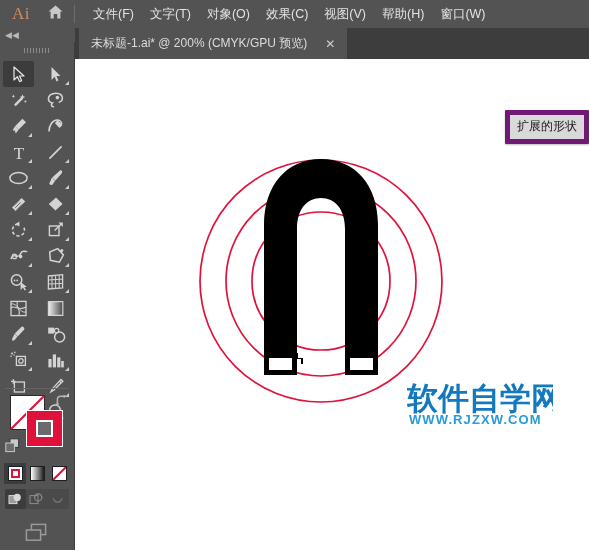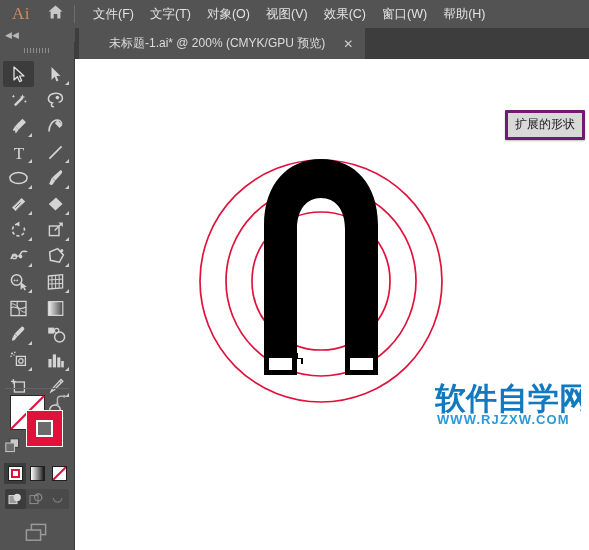--- a/index.html
+++ b/index.html
@@ -104,21 +104,20 @@
     background: #535353;
     display: flex;
     align-items: center;
     padding: 0 0 0 12px;
     box-sizing: border-box;
   }
   .doc-tab-label {
     color: #dcdcdc;
     font-size: 12px;
     white-space: nowrap;
-    margin-left: 18px;
   }
   .doc-tab-close {
     color: #cfcfcf;
     font-size: 12px;
     margin: 0 12px 0 18px;
     cursor: pointer;
     line-height: 1;
   }
 
   
@@ -289,33 +288,33 @@
     background: #ffffff;
     overflow: hidden;
   }
   .art { position: absolute; left: 0; top: 0; }
 
   
   .shape-label {
     position: absolute;
     left: 505px; top: 110px;
     background: #d9d9d9;
-    border: 3px solid #701a75;
+    border: 5px solid #701a75;
     color: #1a1a1a;
     font-size: 12px;
     padding: 3px 7px 4px;
     border-radius: 1px;
     white-space: nowrap;
     box-shadow: 0 1px 2px rgba(0,0,0,0.25);
   }
 
   
   .watermark {
     position: absolute;
-    left: 360px; top: 320px;
+    left: 332px; top: 320px;
     pointer-events: none;
   }
 </style>
 </head>
 <body>
 
 <div id="app">
 
   <div class="menubar">
     <div class="ai-logo">Ai</div>
@@ -324,24 +323,24 @@
         <svg width="17" height="16" viewBox="0 0 17 16">
           <path d="M8.5 1.6 L15.5 7.6 L13.4 7.6 L13.4 14.4 L10.3 14.4 L10.3 9.9 L6.7 9.9 L6.7 14.4 L3.6 14.4 L3.6 7.6 L1.5 7.6 Z" fill="#c8c8c8"></path>
         </svg>
       </span>
     </div>
     <div class="menu-sep"></div>
     <div class="menu-items">
       <div class="menu-item">文件(F)</div>
       <div class="menu-item">文字(T)</div>
       <div class="menu-item">对象(O)</div>
+      <div class="menu-item">效果(C)</div>
       <div class="menu-item">视图(V)</div>
-      <div class="menu-item">效果(C)</div>
+      <div class="menu-item">帮助(H)</div>
       <div class="menu-item">窗口(W)</div>
-      <div class="menu-item">帮助(H)</div>
     </div>
   </div>
 
   <div class="tabbar">
     <div class="panel-collapse">◀◀</div>
     <div class="tool-grip"></div>
     <div class="doc-tab">
       <span class="doc-tab-label">未标题-1.ai* @ 200% (CMYK/GPU 预览)</span>
       <span class="doc-tab-close">✕</span>
     </div>

